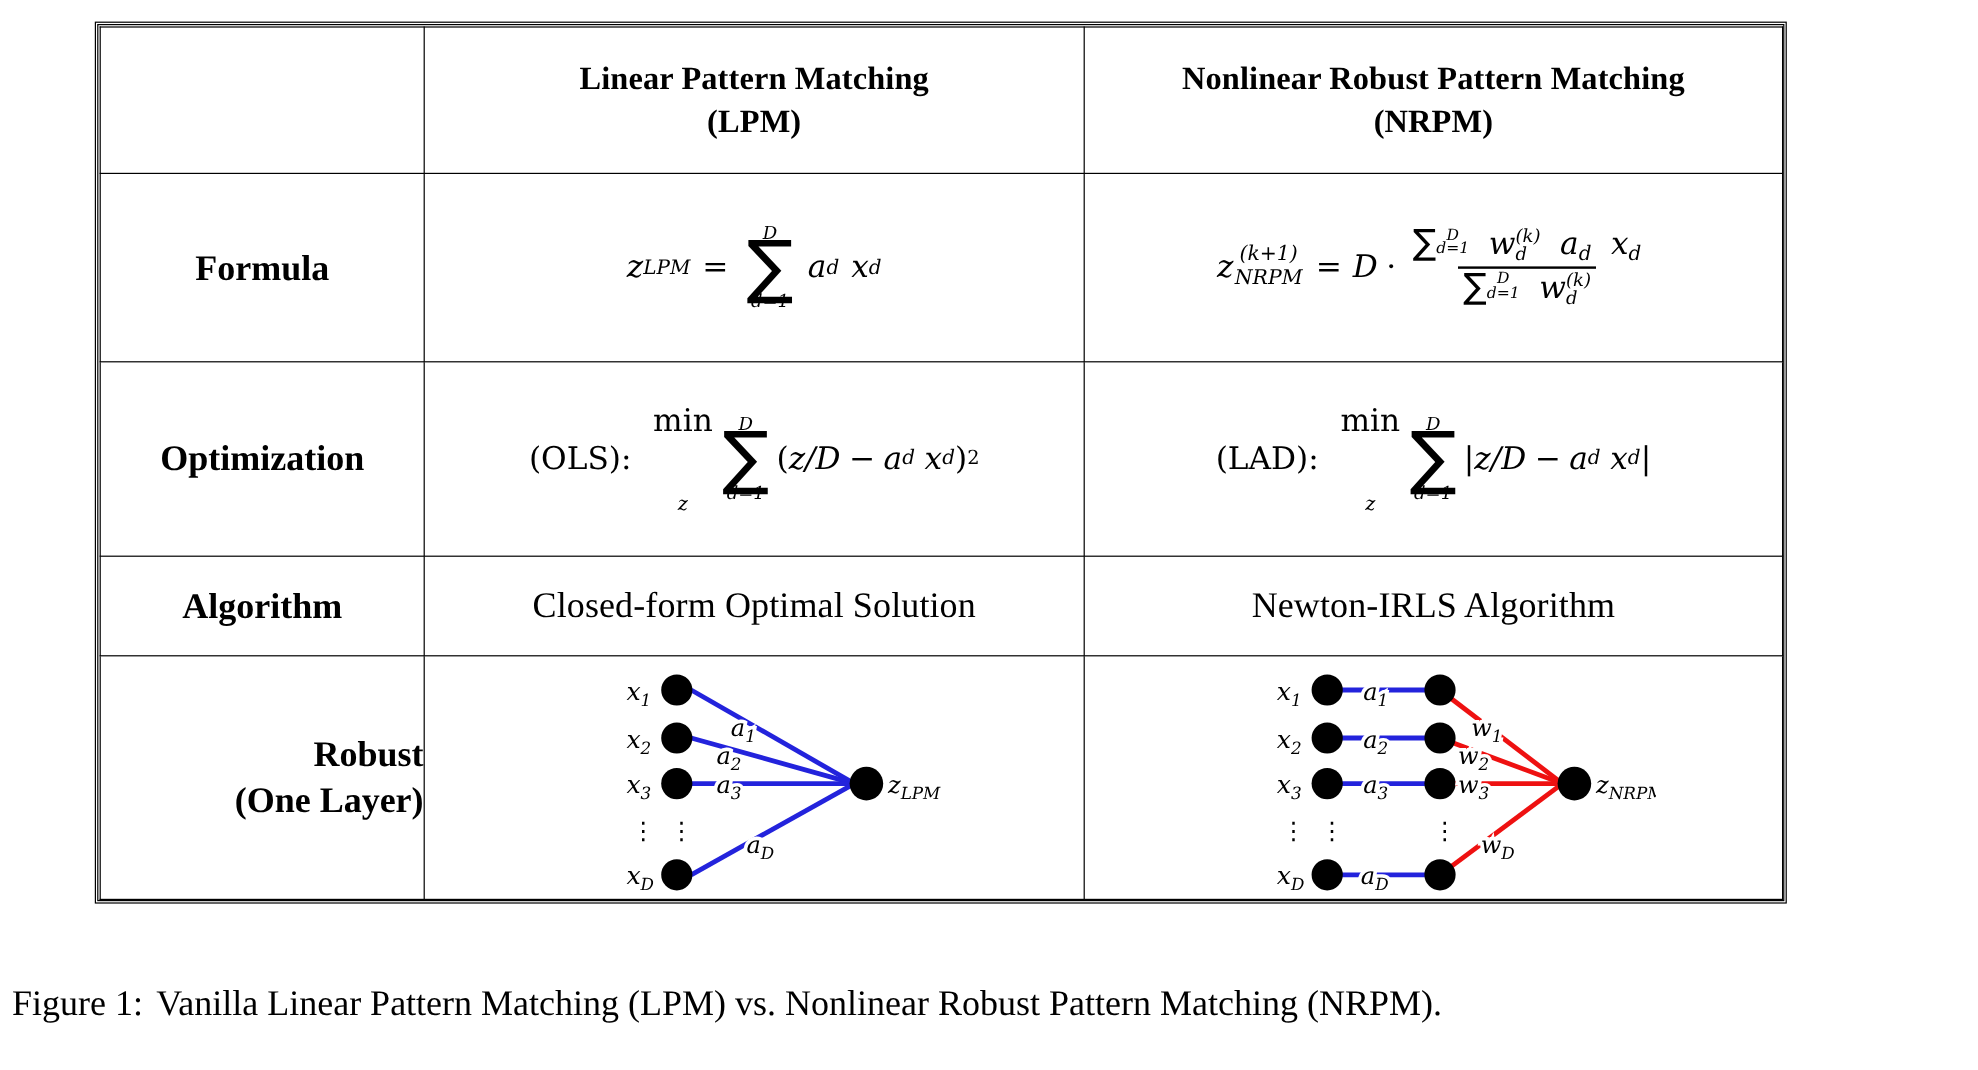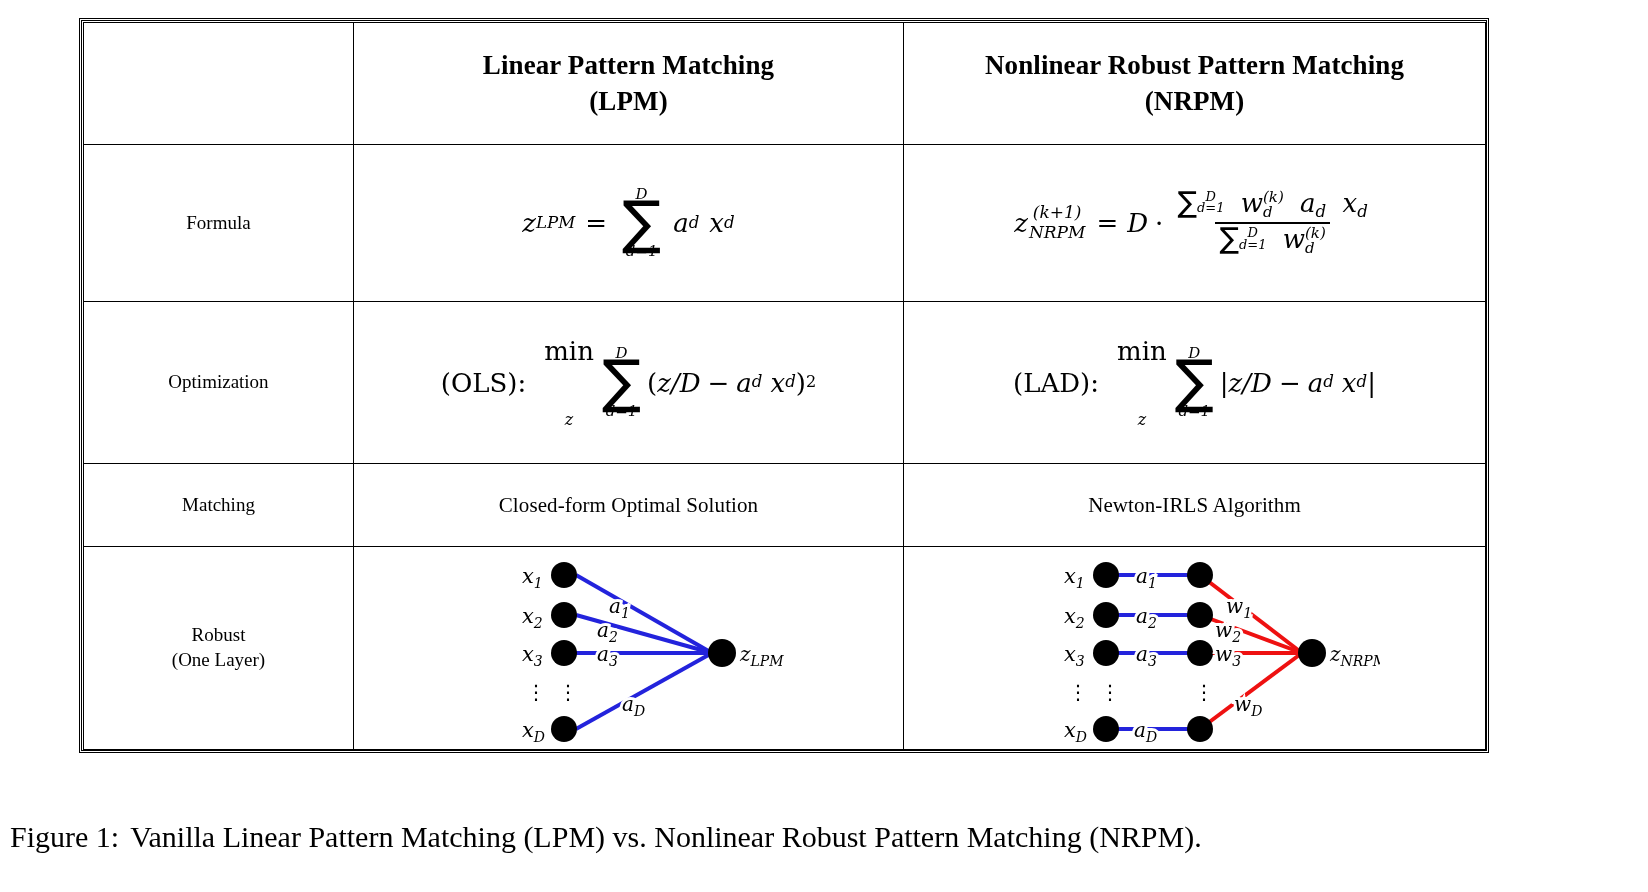--- a/index.html
+++ b/index.html
@@ -37,26 +37,27 @@
   .row-algo{height:83px;}
   .row-model{height:203px;}
 
   .hdr{
     font-weight:bold;
     font-size:27px;
     line-height:1.32;
     letter-spacing:.1px;
   }
   .rowlabel{
-    font-weight:normal;
-    font-size:19px;
+    font-weight:bold;
+    font-size:30px;
     line-height:1.3;
+    text-align:right;
   }
   .plain{
-    font-size:21px;
+    font-size:30px;
     letter-spacing:.1px;
   }
 
   
   .math{
     font-family:"DejaVu Serif",serif;
     font-size:26px;
     display:inline-flex;
     align-items:center;
     justify-content:center;
@@ -293,21 +294,21 @@
               <span class="sub">d</span>
             <span class="it" style="margin-left:8px">x</span>
               <span class="sub">d</span>
               <span class="up">|</span>
           </span>
         </td>
       </tr>
 
       <tr class="row-algo">
         <td>
-          <span class="rowlabel">Matching</span>
+          <span class="rowlabel">Algorithm</span>
         </td>
         <td>
           <span class="plain">Closed-form Optimal Solution</span>
         </td>
         <td>
           <span class="plain">Newton-IRLS Algorithm</span>
         </td>
       </tr>
 
       <tr class="row-model">

